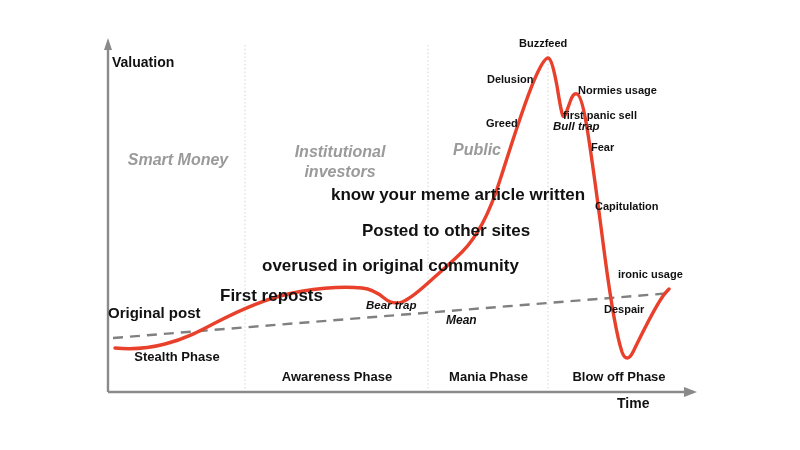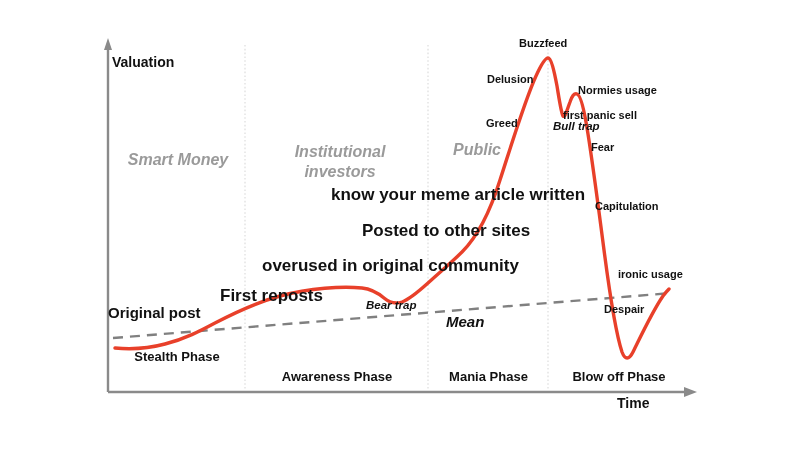--- a/index.html
+++ b/index.html
@@ -63,21 +63,21 @@
   .anno.xl  { font-size: 15px; }
   .trap {
     font-weight: bold;
     font-style: italic;
     font-size: 11.5px;
     color: #111111;
   }
   .meanlbl {
     font-weight: bold;
     font-style: italic;
-    font-size: 15px;
+    font-size: 12px;
     color: #111111;
   }
 </style>
 </head>
 <body>
 
 <div id="stage">
 
   <svg id="chart-svg" viewBox="0 0 800 450">
 

